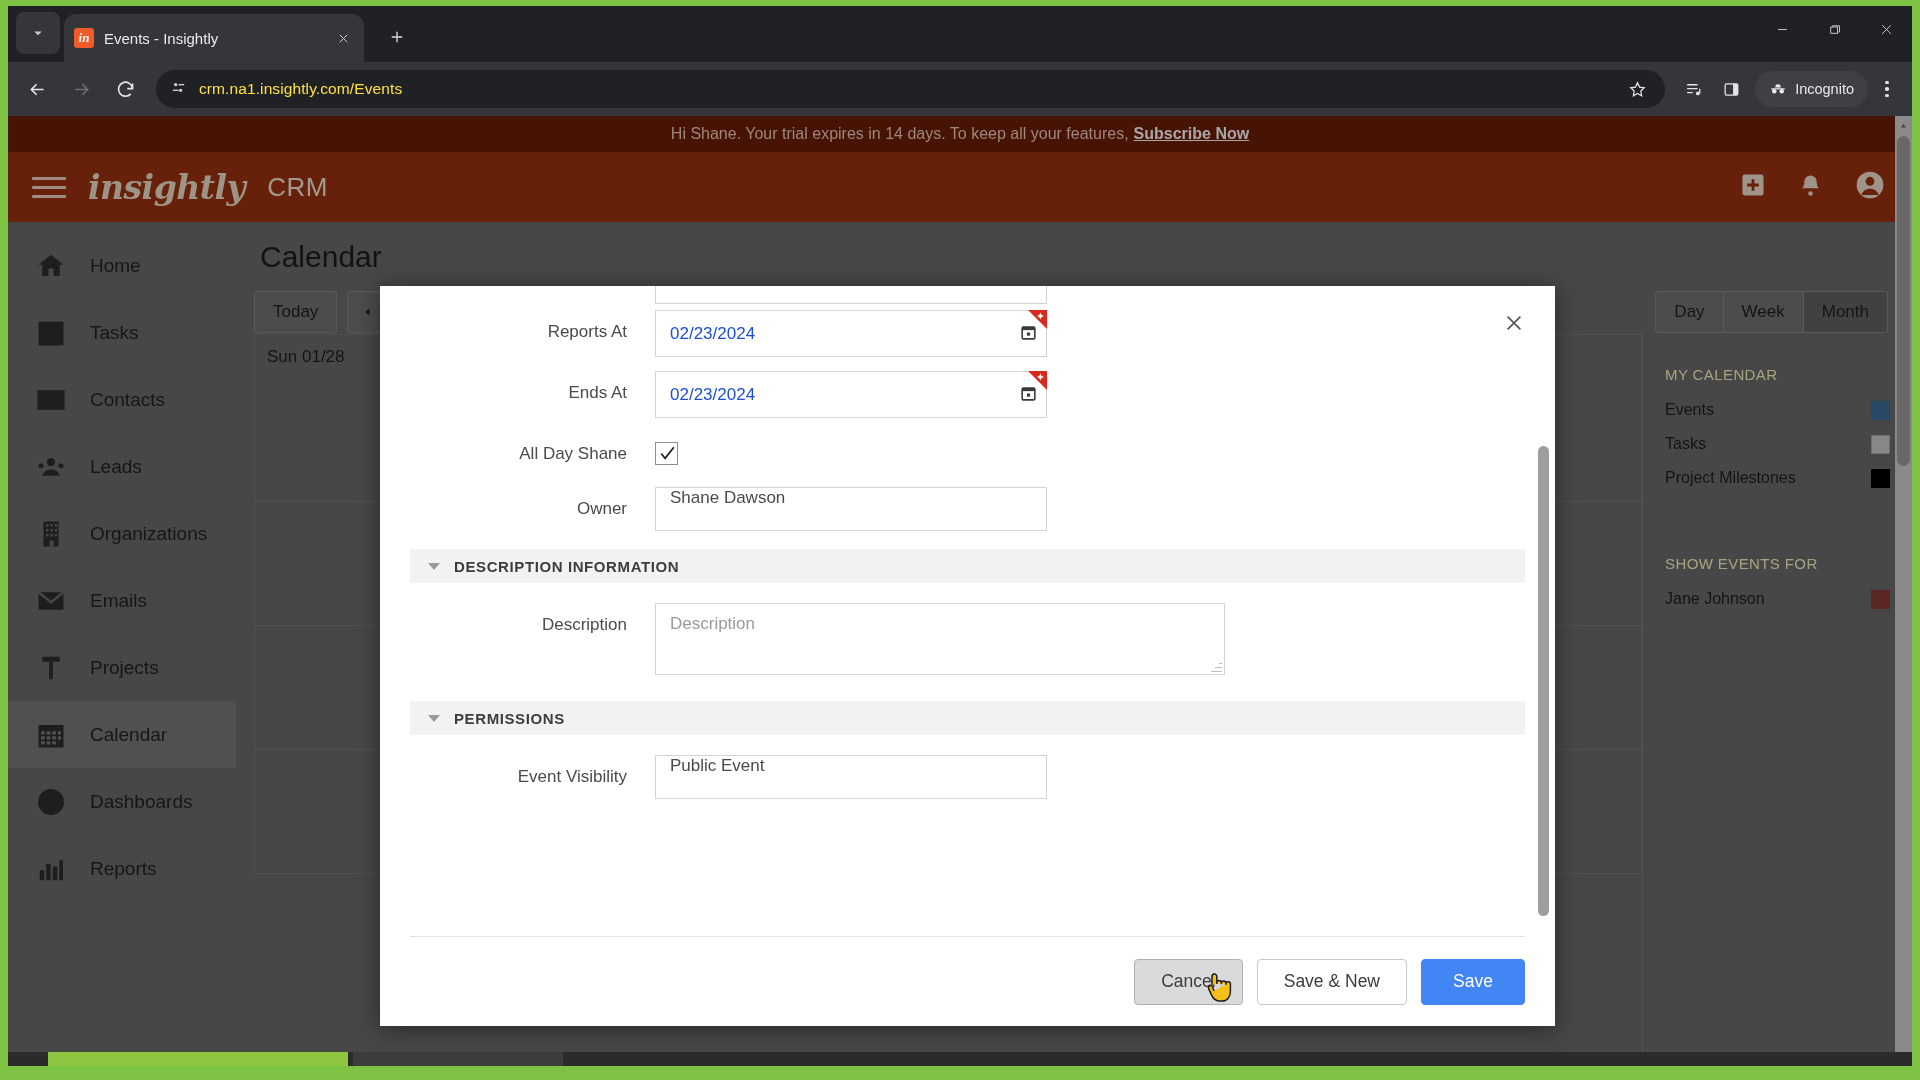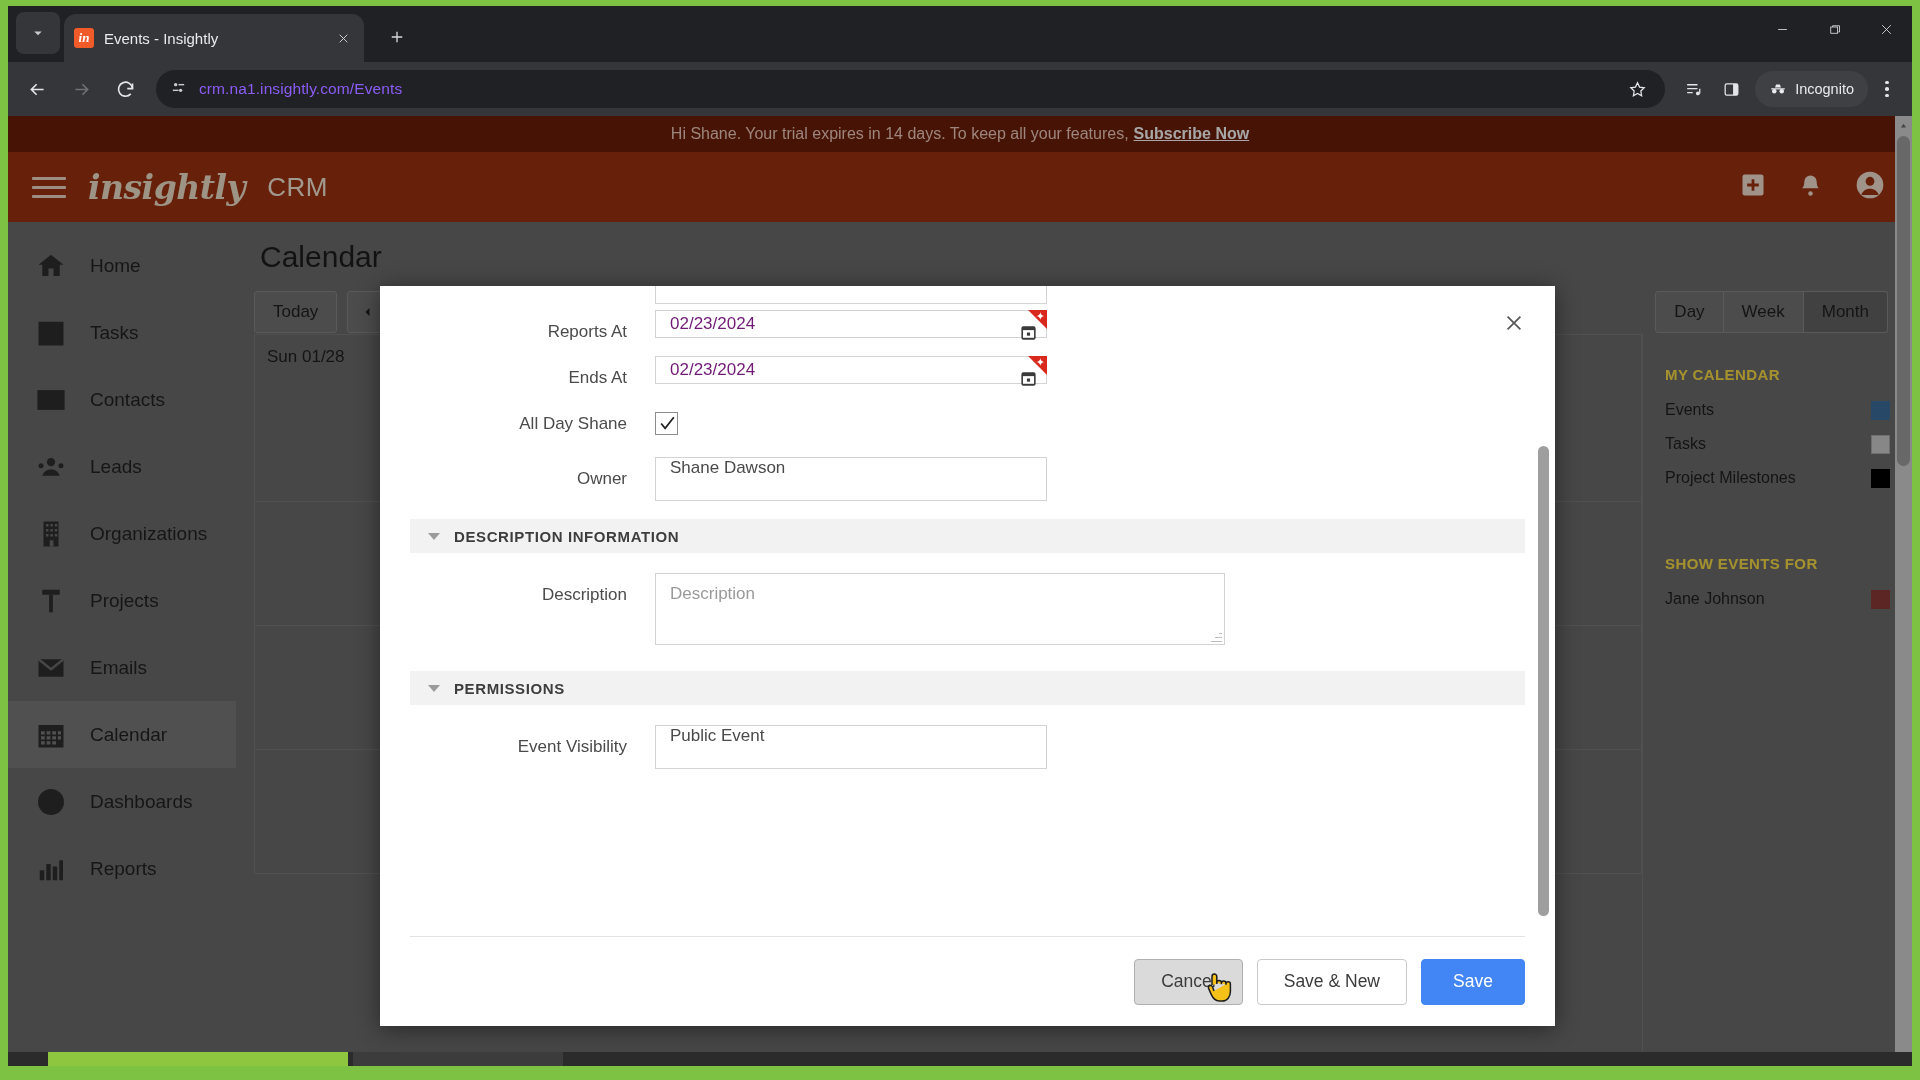--- a/index.html
+++ b/index.html
@@ -53,21 +53,21 @@
   
   .toolbar { height: 54px; background: #35363a; display: flex; align-items: center; padding: 0 8px; gap: 2px; }
   .nav-btn { width: 42px; height: 42px; border-radius: 50%; display:flex; align-items:center; justify-content:center; }
   .nav-btn svg { width: 21px; height: 21px; stroke: #e3e5e8; stroke-width: 1.9; fill: none; }
   .nav-btn.disabled svg { stroke: #6e7174; }
   .omnibox {
     flex: 1; height: 38px; margin: 0 8px; background: #202124; border-radius: 19px;
     display: flex; align-items: center; padding: 0 6px 0 14px; gap: 12px;
   }
   .omni-icon svg { width: 17px; height: 17px; fill: #c8cace; }
-  .omni-url { flex: 1; color: #8b5cf6; font-size: 15.5px; letter-spacing: .1px; }
+  .omni-url { flex: 1; color: #fde047; font-size: 15.5px; letter-spacing: .1px; }
   .omni-right { display: flex; align-items: center; gap: 6px; padding-right: 4px; }
   .tb-icon { width: 36px; height: 36px; border-radius: 50%; display:flex; align-items:center; justify-content:center; }
   .tb-icon svg { width: 19px; height: 19px; fill: none; stroke: #e3e5e8; stroke-width: 1.6; }
   .incognito-pill {
     height: 36px; border-radius: 18px; background: #3f4043; display: flex; align-items: center;
     gap: 8px; padding: 0 14px; color: #e8eaed; font-size: 14.5px; margin-left: 4px;
   }
   .incognito-pill svg { width: 18px; height: 18px; fill: #e8eaed; }
   .kebab { width: 34px; height: 38px; display: flex; flex-direction: column; align-items: center; justify-content: center; gap: 3px; }
   .kebab i { width: 3.5px; height: 3.5px; border-radius: 50%; background: #e3e5e8; display: block; }
@@ -130,21 +130,21 @@
   .cal-head div { flex: 1; font-size: 17px; color: #1f1f1f; padding: 12px 0 0 12px; }
   .cal-row { display: flex; height: 124px; border: 1px solid #7b7b7b; border-top: none; }
   .cal-cell { flex: 1; border-right: 1px solid #7b7b7b; position: relative; }
   .cal-cell:last-child { border-right: none; }
   .cal-cell .dnum { position: absolute; right: 10px; top: 8px; font-size: 17px; color: #1f1f1f; }
   .cal-cell.hl { background: #7e7d6b; }
   .cal-event { position: absolute; left: 4px; right: 4px; top: 98px; height: 16px; background: #2e4f7c; }
 
   
   .cal-panel { position: absolute; right: 0; top: 112px; width: 270px; bottom: 0; background: #6e6e6e; border-left: 1px solid #7b7b7b; padding: 18px 22px; }
-  .panel-h { font-size: 15px; color: #fde047; letter-spacing: .4px; margin: 14px 0 10px; font-weight: 700; }
+  .panel-h { font-size: 15px; color: #fef9c3; letter-spacing: .4px; margin: 14px 0 10px; font-weight: 400; }
   .panel-row { display: flex; align-items: center; justify-content: space-between; height: 34px; font-size: 16px; color: #202020; }
   .swatch { width: 19px; height: 19px; flex: none; }
 
   
   .page-scroll { position: absolute; right: 0; top: 0; bottom: 0; width: 17px; background: #d4d4d4; }
   .page-scroll .thumb { position: absolute; left: 2px; width: 13px; top: 20px; height: 330px; background: #a0a0a0; border-radius: 7px; }
   .page-scroll .arr { position: absolute; left: 0; width: 17px; height: 18px; display: flex; align-items: center; justify-content: center; }
   .page-scroll .arr svg { width: 9px; height: 9px; fill: #6a6a6a; }
 
   
@@ -159,22 +159,22 @@
     display: flex; align-items: center; justify-content: center; }
   .modal-close svg { width: 22px; height: 22px; stroke: #555; stroke-width: 1.8; }
   .modal-body { position: absolute; left: 0; right: 0; top: 0; bottom: 90px; overflow: hidden; padding: 0 30px; }
   .modal-scroll { position: absolute; right: 6px; top: 160px; width: 11px; height: 470px; background: #9e9e9e; border-radius: 6px; }
 
   .frow { display: flex; align-items: flex-start; margin-bottom: 14px; }
   .flabel { width: 245px; text-align: right; padding-right: 28px; padding-top: 12px;
     font-size: 17px; color: #4b4b4b; flex: none; }
   .fctl { position: relative; }
   .input-text {
-    width: 392px; height: 28px; border: 1px solid #d3d3d3; background: #fff;
-    font-size: 17px; color: #701a75; padding: 0 14px; font-family: "Liberation Sans", sans-serif;
+    width: 392px; height: 47px; border: 1px solid #d3d3d3; background: #fff;
+    font-size: 17px; color: #1d4ed8; padding: 0 14px; font-family: "Liberation Sans", sans-serif;
   }
   .cal-btn { position: absolute; right: 0; top: 0; width: 38px; height: 44px;
     display: flex; align-items: center; justify-content: center; }
   .cal-btn .flag { position: absolute; right: 0; top: 0; width: 0; height: 0;
     border-top: 19px solid #d8291c; border-left: 19px solid transparent; }
   .cal-btn .star { position: absolute; right: 2px; top: 0px; color: #fff; font-size: 11px; }
   .cal-btn svg { width: 19px; height: 19px; fill: #3a3a3a; position: relative; z-index: 2; }
 
   .partial-input { width: 392px; height: 18px; border: 1px solid #d3d3d3; border-top: none; background: #fff; }
 
@@ -426,34 +426,34 @@
                       <rect x="15" y="12" width="2" height="2"></rect>
                       <rect x="11" y="17" width="3" height="5"></rect>
                     </g>
                   </svg>
                 </span>
             <span>Organizations</span>
           </div>
           <div class="side-item">
             <span class="side-ico">
                   <svg viewBox="0 0 24 24">
+                    <path d="M2 5h20v14H2z"></path>
+                    <path d="M2 5l10 8 10-8" fill="none" stroke="#6e6e6e" stroke-width="1.8"></path>
+                  </svg>
+                </span>
+            <span>Emails</span>
+          </div>
+          <div class="side-item">
+            <span class="side-ico">
+                  <svg viewBox="0 0 24 24">
                     <rect x="5" y="3" width="14" height="4"></rect>
                     <rect x="10.5" y="7" width="3" height="14"></rect>
                   </svg>
                 </span>
             <span>Projects</span>
-          </div>
-          <div class="side-item">
-            <span class="side-ico">
-                  <svg viewBox="0 0 24 24">
-                    <path d="M2 5h20v14H2z"></path>
-                    <path d="M2 5l10 8 10-8" fill="none" stroke="#6e6e6e" stroke-width="1.8"></path>
-                  </svg>
-                </span>
-            <span>Emails</span>
           </div>
           <div class="side-item active">
             <span class="side-ico">
                   <svg viewBox="0 0 24 24">
                     <rect x="2" y="4" width="20" height="18"></rect>
                     <g fill="#7c7c7c">
                       <rect x="4" y="9" width="3" height="2.6"></rect>
                       <rect x="8.5" y="9" width="3" height="2.6"></rect>
                       <rect x="13" y="9" width="3" height="2.6"></rect>
                       <rect x="17.5" y="9" width="2.5" height="2.6"></rect>

